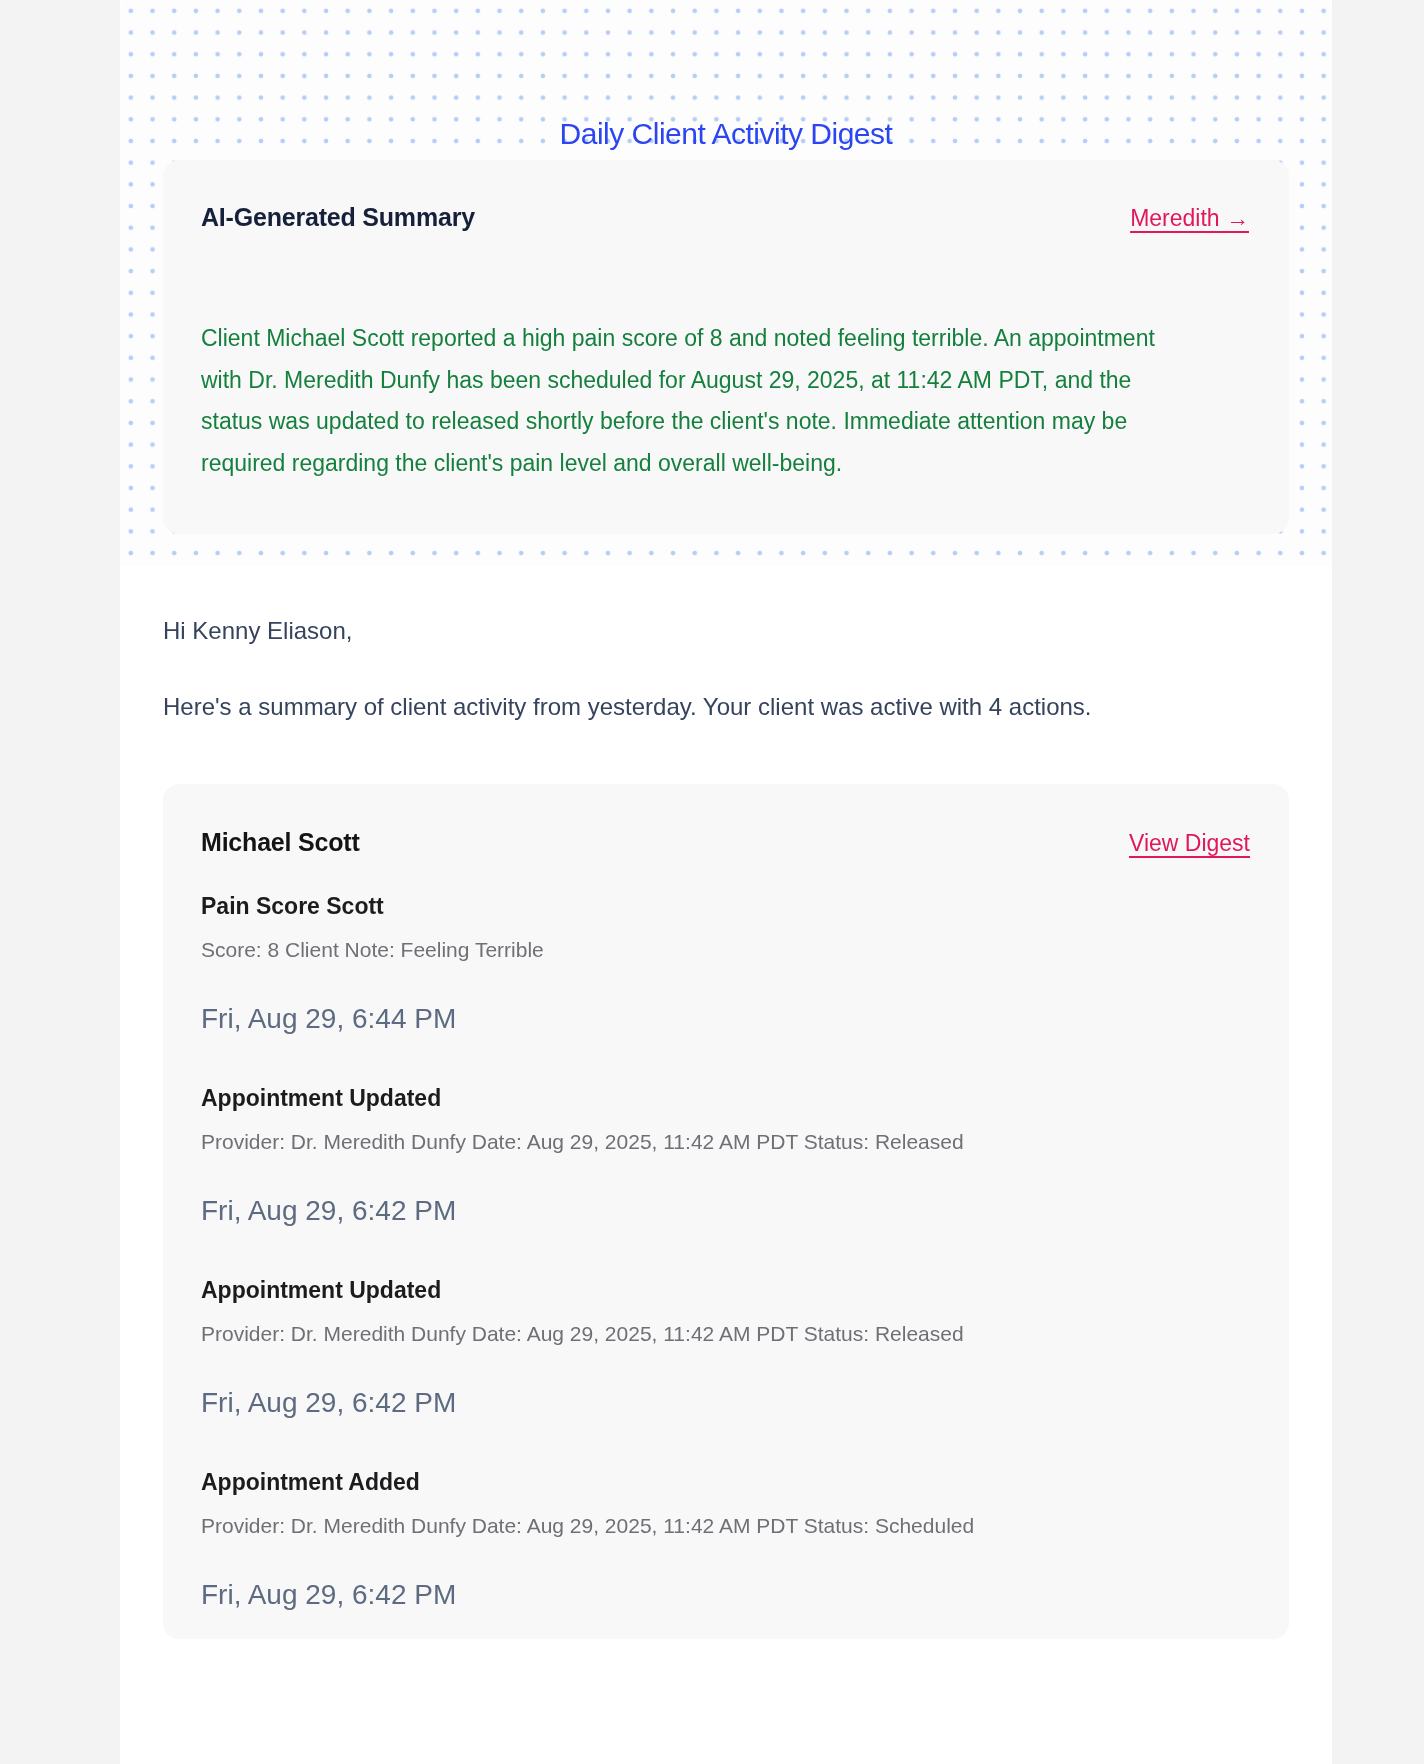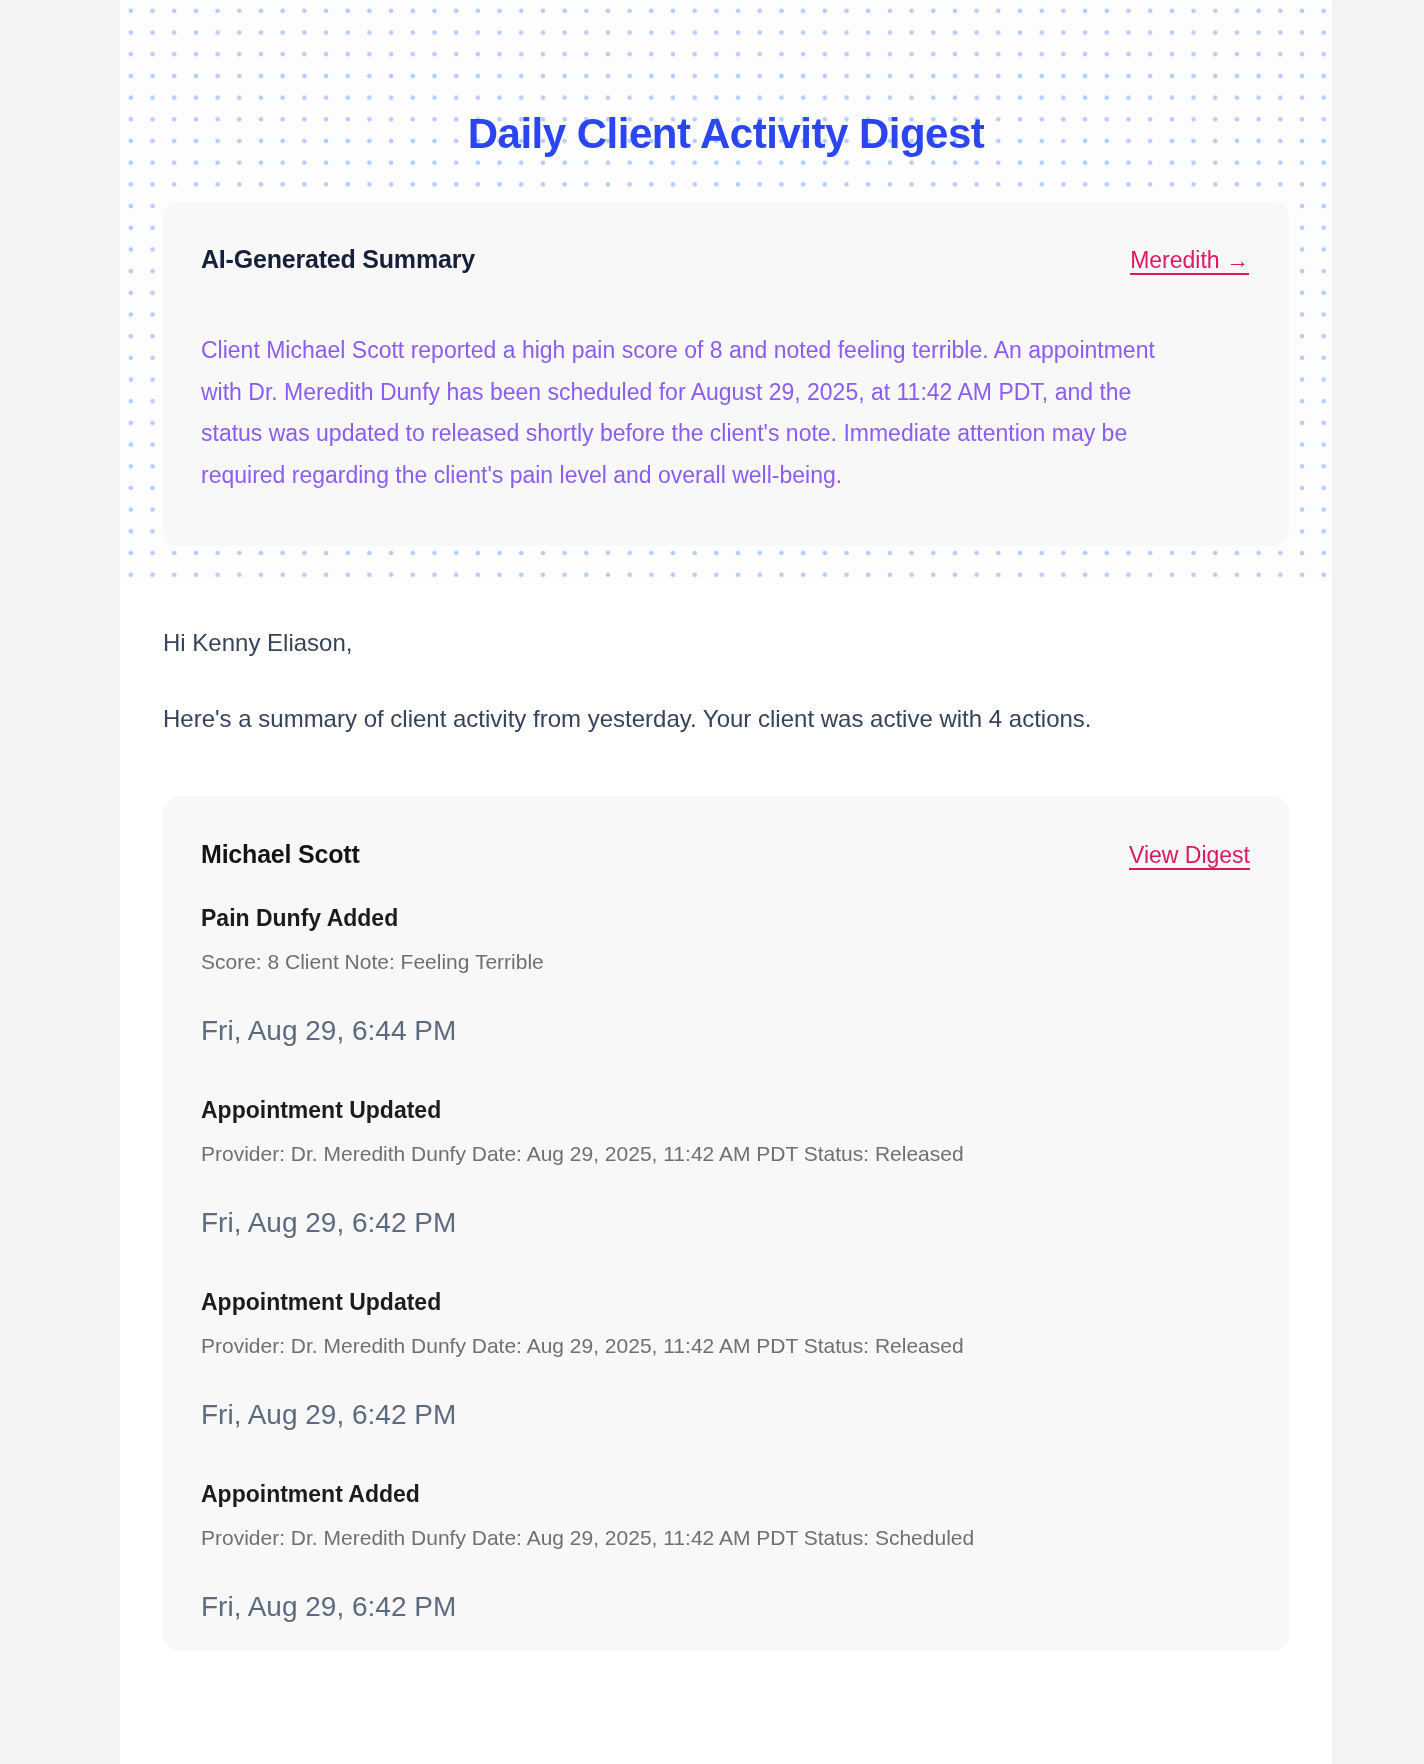--- a/index.html
+++ b/index.html
@@ -21,26 +21,25 @@
   .dotted-header {
     background-color: #fdfdfe;
     background-image: radial-gradient(circle, #b5cef7 0px 1.9px, rgba(181,206,247,0) 2.7px);
     background-size: 21.7px 21.7px;
     background-position: 0 0;
     border-radius: 8px 8px 0 0;
     padding: 108px 43px 32px 43px;
   }
   .digest-title {
     text-align: center;
-    font-size: 42px;
+    font-size: 30px;
     line-height: 52px;
-    font-weight: 700;
+    font-weight: 400;
     letter-spacing: -0.5px;
     color: #2b45f0;
-    margin-bottom: 42px;
   }
   .card {
     background: #f8f8f9;
     border-radius: 16px;
   }
   .summary-card {
     padding: 43px 40px 50px 38px;
   }
   .card-header-row {
     display: flex;
@@ -56,25 +55,25 @@
   }
   .pink-link {
     font-size: 23px;
     color: #e0175c;
     text-decoration: underline;
     text-underline-offset: 5px;
     text-decoration-thickness: 2px;
     cursor: pointer;
   }
   .summary-text {
-    margin-top: 56px;
+    margin-top: 86px;
     max-width: 990px;
     font-size: 23px;
     line-height: 41.5px;
-    color: #8b5cf6;
+    color: #15803d;
   }
   
   .body-section {
     padding: 48px 43px 0 43px;
     background: #ffffff;
   }
   .greeting {
     font-size: 24px;
     line-height: 34px;
     color: #36435c;
@@ -144,21 +143,21 @@
     <p class="greeting">Hi Kenny Eliason,</p>
     <p class="intro">Here's a summary of client activity from yesterday. Your client was active with 4 actions.</p>
 
     <div class="card client-card">
       <div class="card-header-row">
         <div class="client-name">Michael Scott</div>
         <a class="pink-link">View Digest</a>
       </div>
 
       <div class="activity-entry">
-        <div class="entry-title">Pain Dunfy Added</div>
+        <div class="entry-title">Pain Score Scott</div>
         <div class="entry-detail">Score: 8 Client Note: Feeling Terrible</div>
         <div class="entry-timestamp">Fri, Aug 29, 6:44 PM</div>
       </div>
 
       <div class="activity-entry">
         <div class="entry-title">Appointment Updated</div>
         <div class="entry-detail">Provider: Dr. Meredith Dunfy Date: Aug 29, 2025, 11:42 AM PDT Status: Released</div>
         <div class="entry-timestamp">Fri, Aug 29, 6:42 PM</div>
       </div>
 

